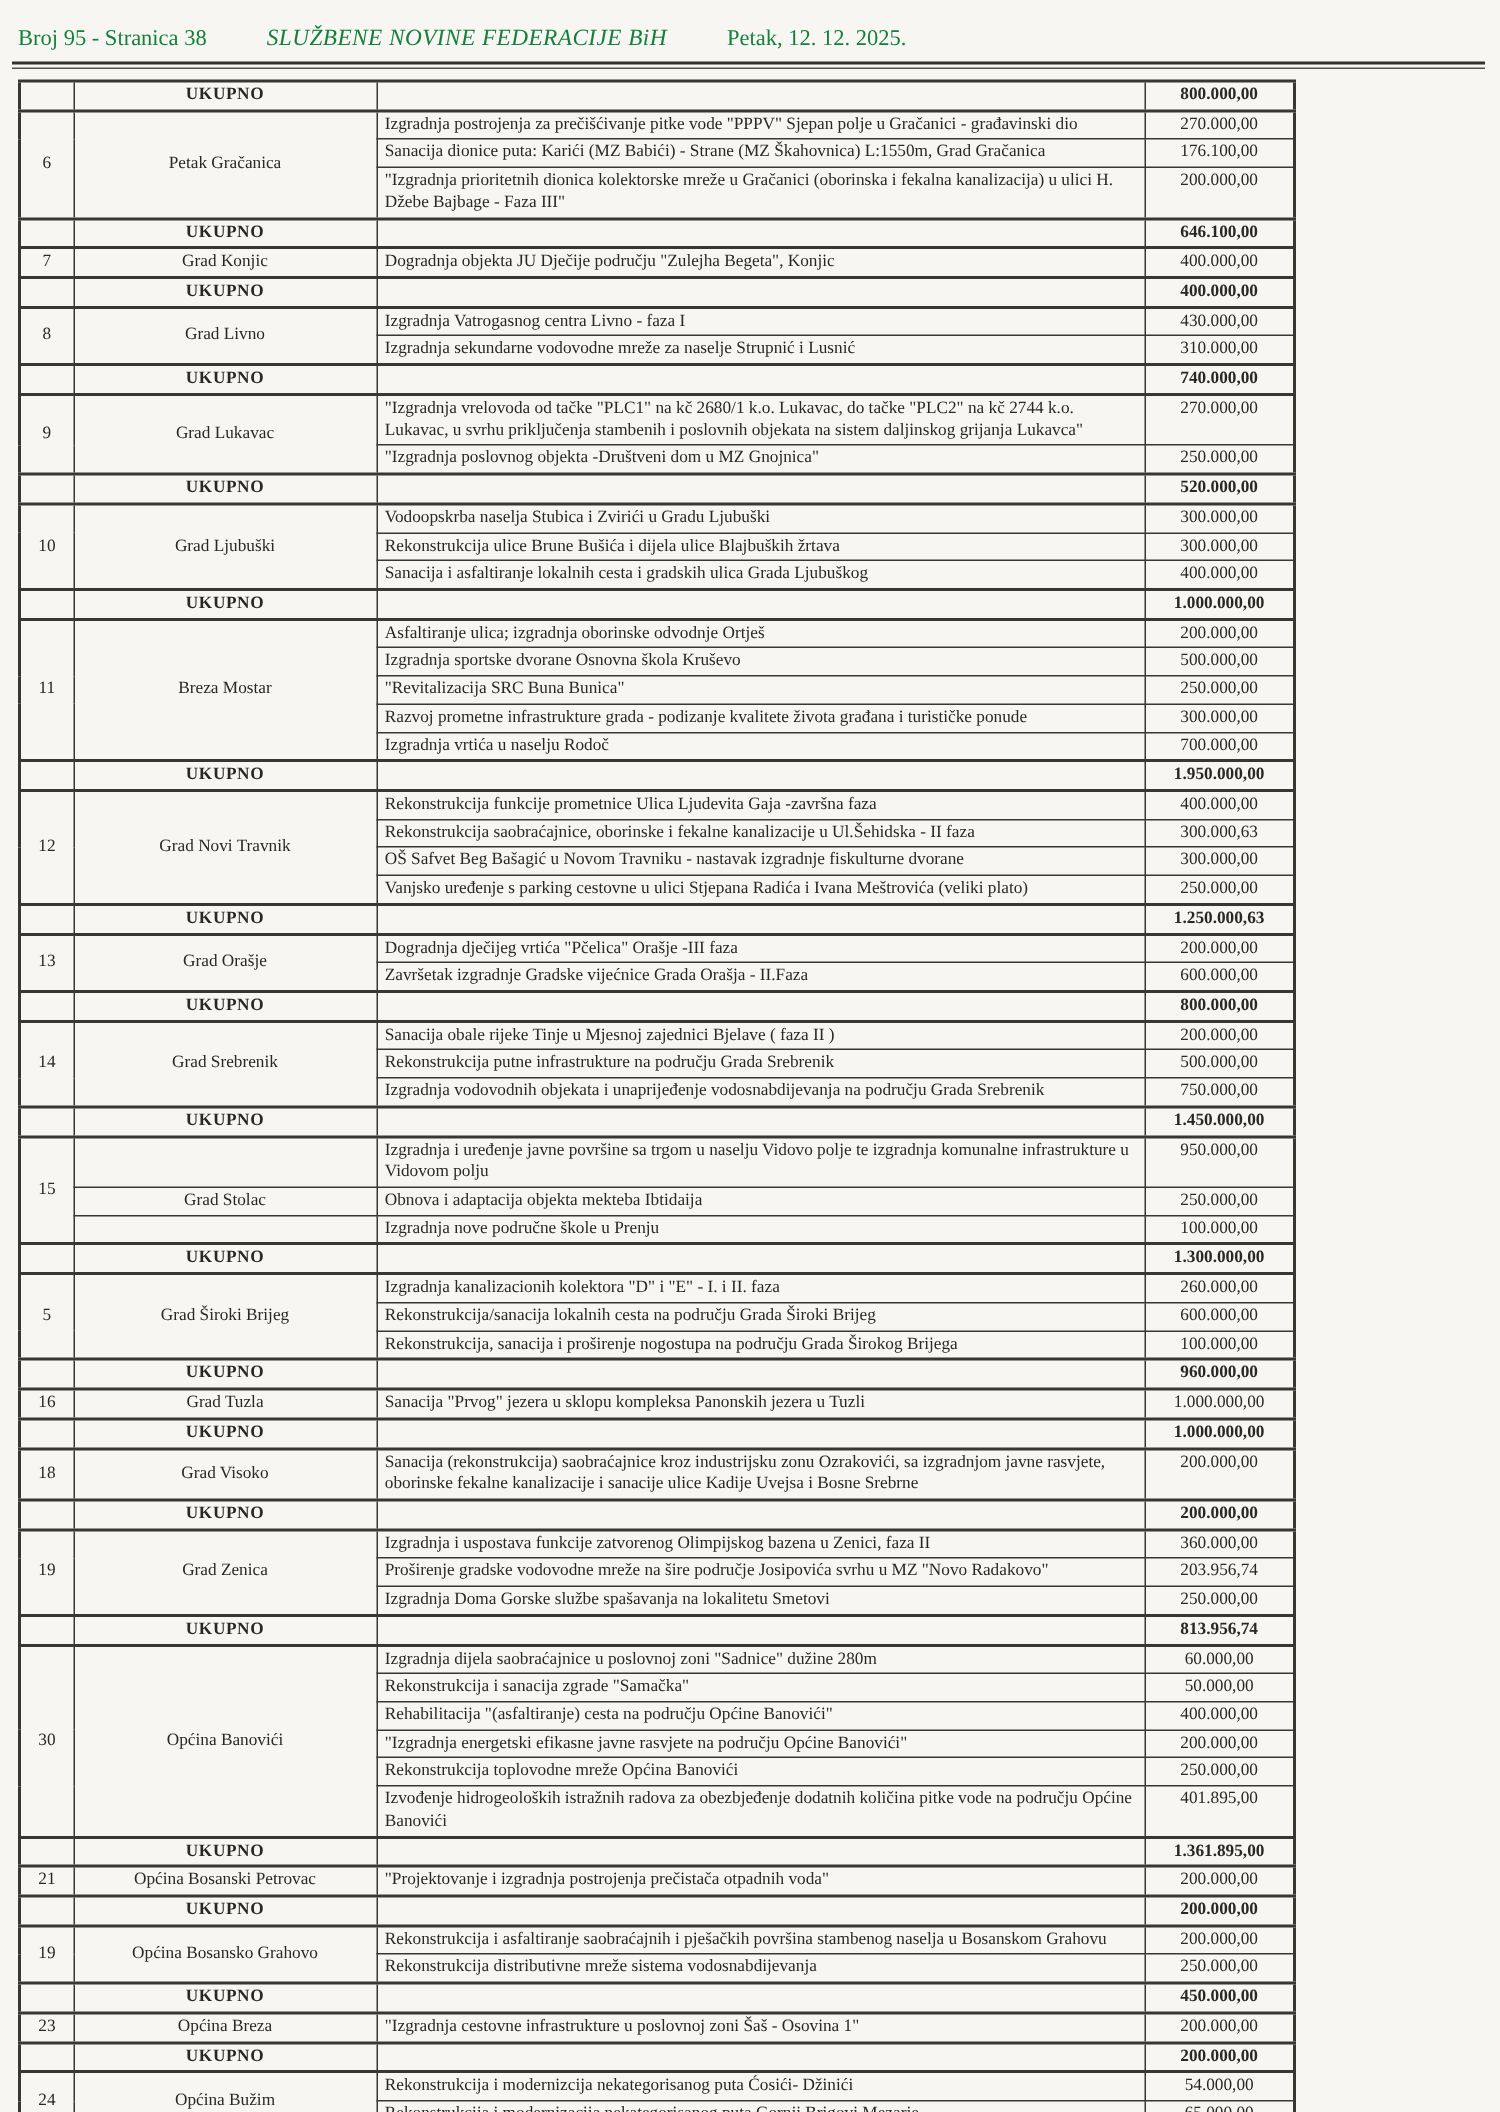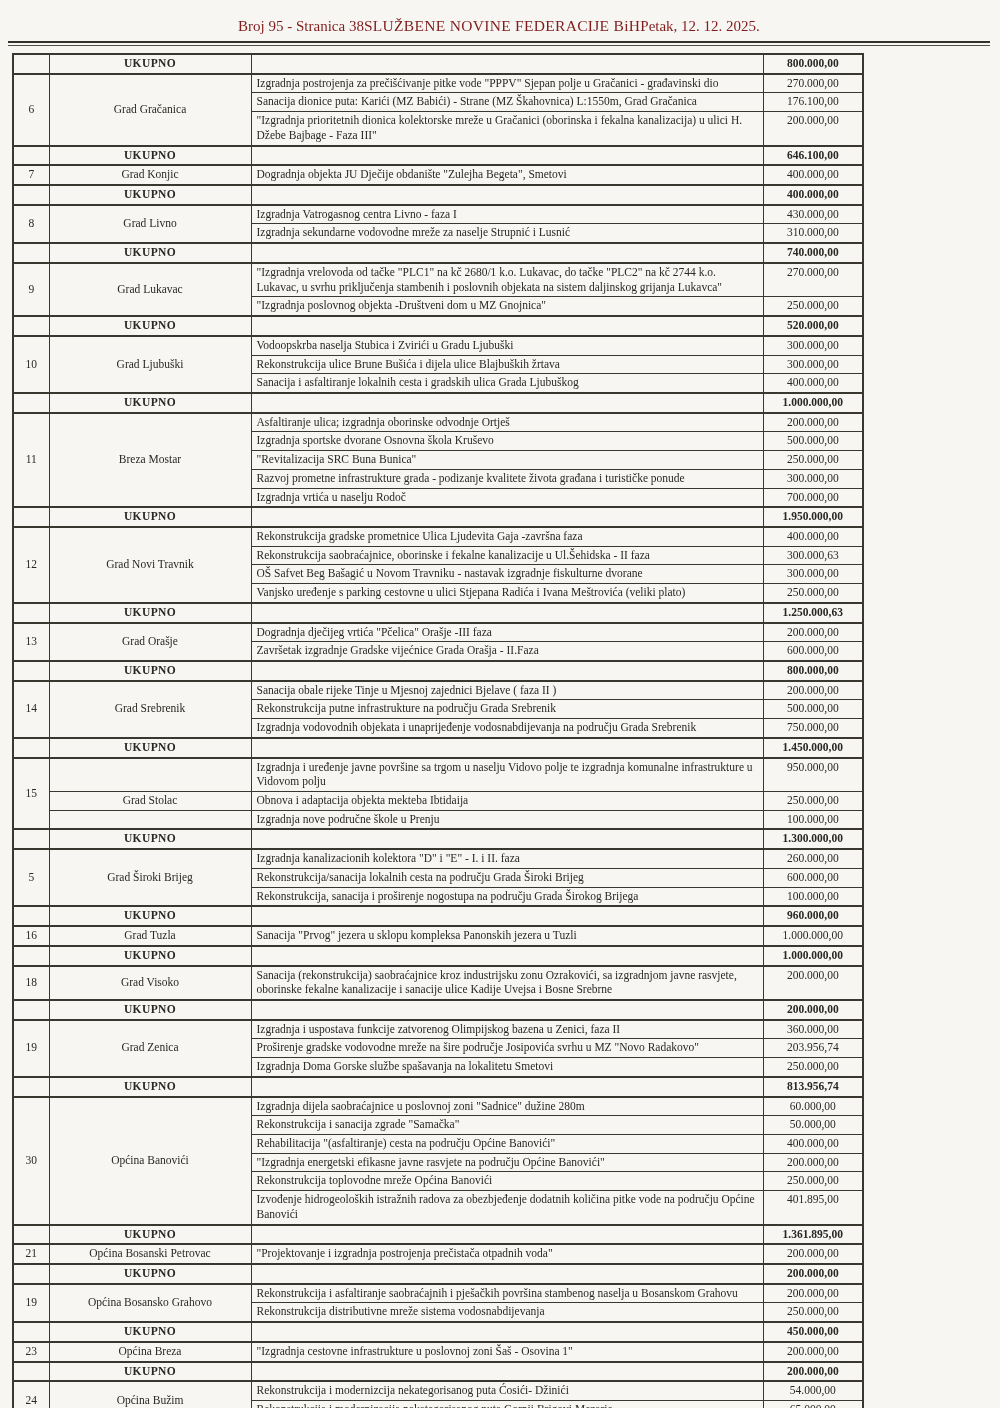--- a/index.html
+++ b/index.html
@@ -5,26 +5,27 @@
   html, body { margin: 0; padding: 0; }
   body {
     width: 1000px; height: 1408px;
     background: #f7f6f2;
     font-family: "Liberation Serif", serif;
     color: #2a2824;
     position: relative;
     overflow: hidden;
   }
   .page-header {
-    display: flex; justify-content: center; align-items: baseline;
+    display: flex; justify-content: flex-start; align-items: baseline;
     padding: 17px 14px 6px 12px;
     font-size: 15px;
-    color: #7f1d1d;
-  }
-  .page-header .center { font-size: 15.5px; letter-spacing: .3px; }
+    color: #15803d;
+    gap: 40px;
+  }
+  .page-header .center { font-size: 15.5px; letter-spacing: .3px; font-style: italic; }
   .header-rule {
     margin: 0 10px 0 8px;
     height: 2px;
     border-top: 2.5px solid #34322c;
     border-bottom: 1px solid #55524a;
   }
   table.alloc {
     width: 852px;
     margin: 7px 0 0 12px;
     border-collapse: collapse;
@@ -71,42 +72,42 @@
   </colgroup>
   <tbody id="tbody">
       <tr class="ukupno">
         <td class="num"></td>
         <td class="muni">UKUPNO</td>
         <td class="desc"></td>
         <td class="amt">800.000,00</td>
       </tr>
       <tr class="group-start">
         <td class="num" rowspan="3">6</td>
-        <td class="muni" rowspan="3">Grad Gračanica</td>
+        <td class="muni" rowspan="3">Petak Gračanica</td>
         <td class="desc">Izgradnja postrojenja za prečišćivanje pitke vode "PPPV" Sjepan polje u Gračanici - građavinski dio</td>
         <td class="amt">270.000,00</td>
       </tr>
       <tr>
         <td class="desc">Sanacija dionice puta: Karići (MZ Babići) - Strane (MZ Škahovnica) L:1550m, Grad Gračanica</td>
         <td class="amt">176.100,00</td>
       </tr>
       <tr>
         <td class="desc">"Izgradnja prioritetnih dionica kolektorske mreže u Gračanici (oborinska i fekalna kanalizacija) u ulici H. Džebe Bajbage - Faza III"</td>
         <td class="amt">200.000,00</td>
       </tr>
       <tr class="ukupno">
         <td class="num"></td>
         <td class="muni">UKUPNO</td>
         <td class="desc"></td>
         <td class="amt">646.100,00</td>
       </tr>
       <tr class="group-start">
         <td class="num">7</td>
         <td class="muni">Grad Konjic</td>
-        <td class="desc">Dogradnja objekta JU Dječije obdanište "Zulejha Begeta", Smetovi</td>
+        <td class="desc">Dogradnja objekta JU Dječije području "Zulejha Begeta", Konjic</td>
         <td class="amt">400.000,00</td>
       </tr>
       <tr class="ukupno">
         <td class="num"></td>
         <td class="muni">UKUPNO</td>
         <td class="desc"></td>
         <td class="amt">400.000,00</td>
       </tr>
       <tr class="group-start">
         <td class="num" rowspan="2">8</td>
@@ -184,21 +185,21 @@
       </tr>
       <tr class="ukupno">
         <td class="num"></td>
         <td class="muni">UKUPNO</td>
         <td class="desc"></td>
         <td class="amt">1.950.000,00</td>
       </tr>
       <tr class="group-start">
         <td class="num" rowspan="4">12</td>
         <td class="muni" rowspan="4">Grad Novi Travnik</td>
-        <td class="desc">Rekonstrukcija gradske prometnice Ulica Ljudevita Gaja -završna faza</td>
+        <td class="desc">Rekonstrukcija funkcije prometnice Ulica Ljudevita Gaja -završna faza</td>
         <td class="amt">400.000,00</td>
       </tr>
       <tr>
         <td class="desc">Rekonstrukcija saobraćajnice, oborinske i fekalne kanalizacije u Ul.Šehidska - II faza</td>
         <td class="amt">300.000,63</td>
       </tr>
       <tr>
         <td class="desc">OŠ Safvet Beg Bašagić u Novom Travniku - nastavak izgradnje fiskulturne dvorane</td>
         <td class="amt">300.000,00</td>
       </tr>

